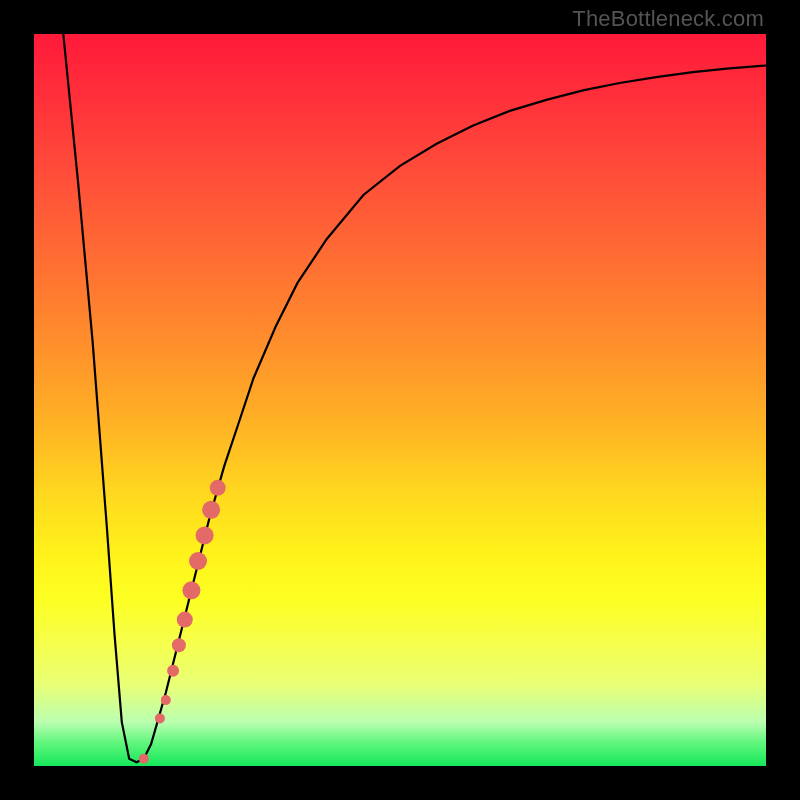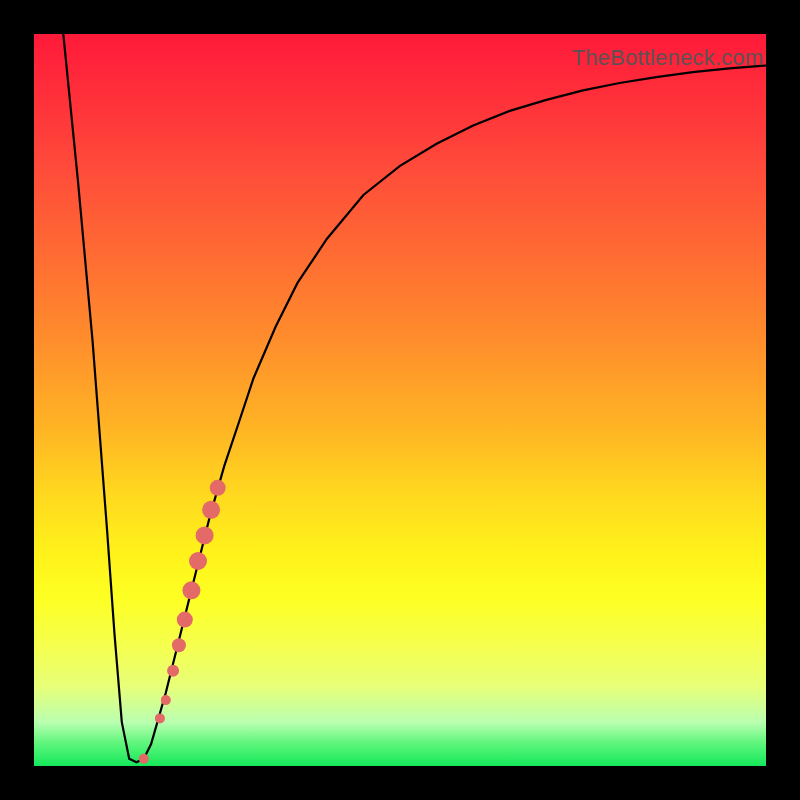--- a/index.html
+++ b/index.html
@@ -47,21 +47,20 @@
     );
   }
   .attribution {
     position: absolute;
     top: 6px;
     right: 36px;
     color: #545454;
     font-size: 22px;
     font-weight: 500;
     letter-spacing: 0.2px;
-    margin-top: 39px;
   }
   svg.curve {
     position: absolute;
     inset: 0;
   }
 </style>
 </head>
 <body>
 
 <div class="frame">

